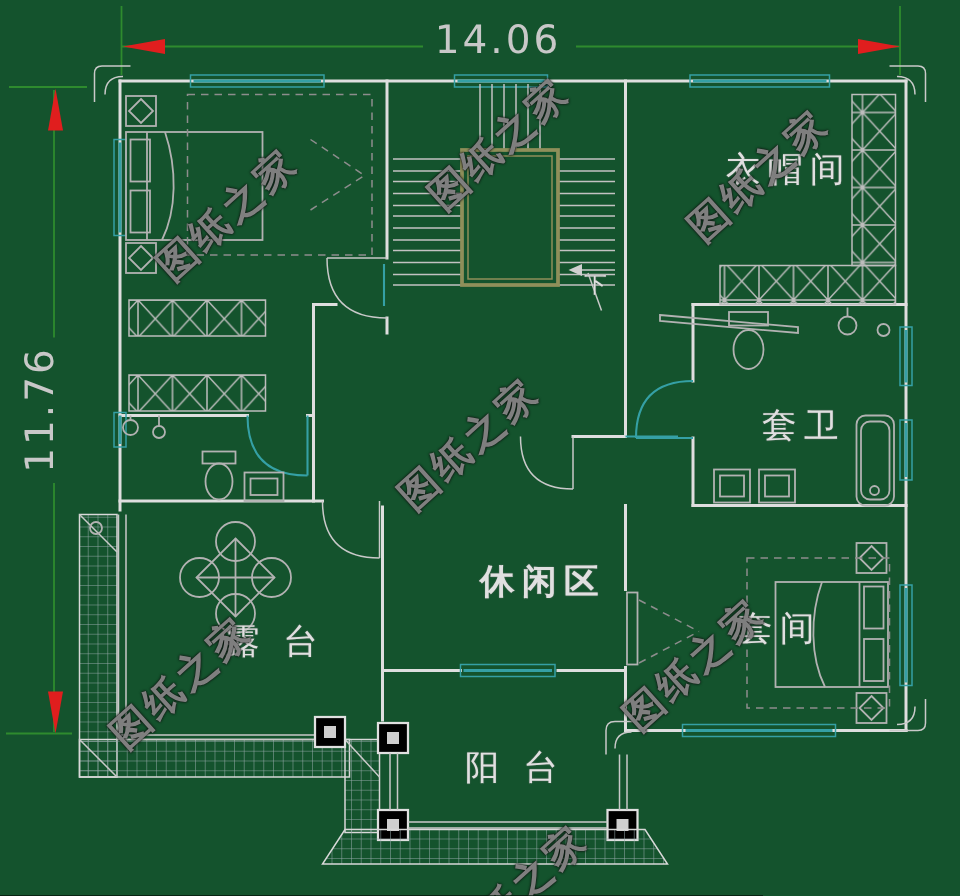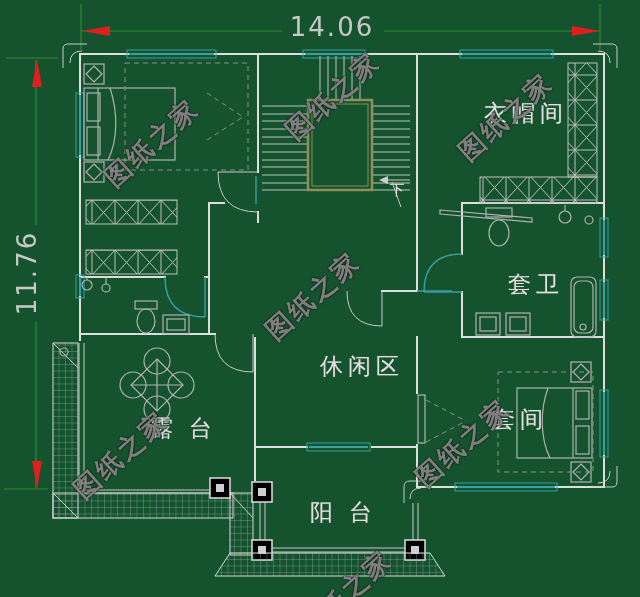--- a/index.html
+++ b/index.html
@@ -275,21 +275,21 @@
     <path class="thin" d="M260,502 V540 M265,502 V540 M272,548 H405 M272,552 H405 M413,503 V540 M418,503 V540"></path>
     <polygon points="230,553 430,553 445,576 215,576" fill="url(#tile)" stroke="#d8d8d8" stroke-width="1"></polygon>
   </g>
 </svg>
 
 <div class="dimtxt" style="left:332px;top:27px;">14.06</div>
 <div class="dimtxt vert" style="left:27px;top:273px;">11.76</div>
 
 <div class="lbl" style="left:526px;top:113px;">衣帽间</div>
 <div class="lbl" style="left:536px;top:271px;margin-top:13px;">套卫</div>
-<div class="lbl" style="left:362px;top:366px;">休闲区</div>
+<div class="lbl" style="left:362px;top:388px;font-weight:bold;">休闲区</div>
 <div class="lbl" style="left:520px;top:419px;">套间</div>
 <div class="lbl wide" style="left:189px;top:428px;">露台</div>
 <div class="lbl wide" style="left:349px;top:512px;">阳台</div>
 <div class="lbl small" style="left:397px;top:190px;">下</div>
 
 <div class="wm" style="left:152px;top:143px;">图纸之家</div>
 <div class="wm" style="left:506px;top:117px;">图纸之家</div>
 <div class="wm" style="left:333px;top:96px;">图纸之家</div>
 <div class="wm" style="left:313px;top:296px;">图纸之家</div>
 <div class="wm" style="left:121px;top:455px;">图纸之家</div>

